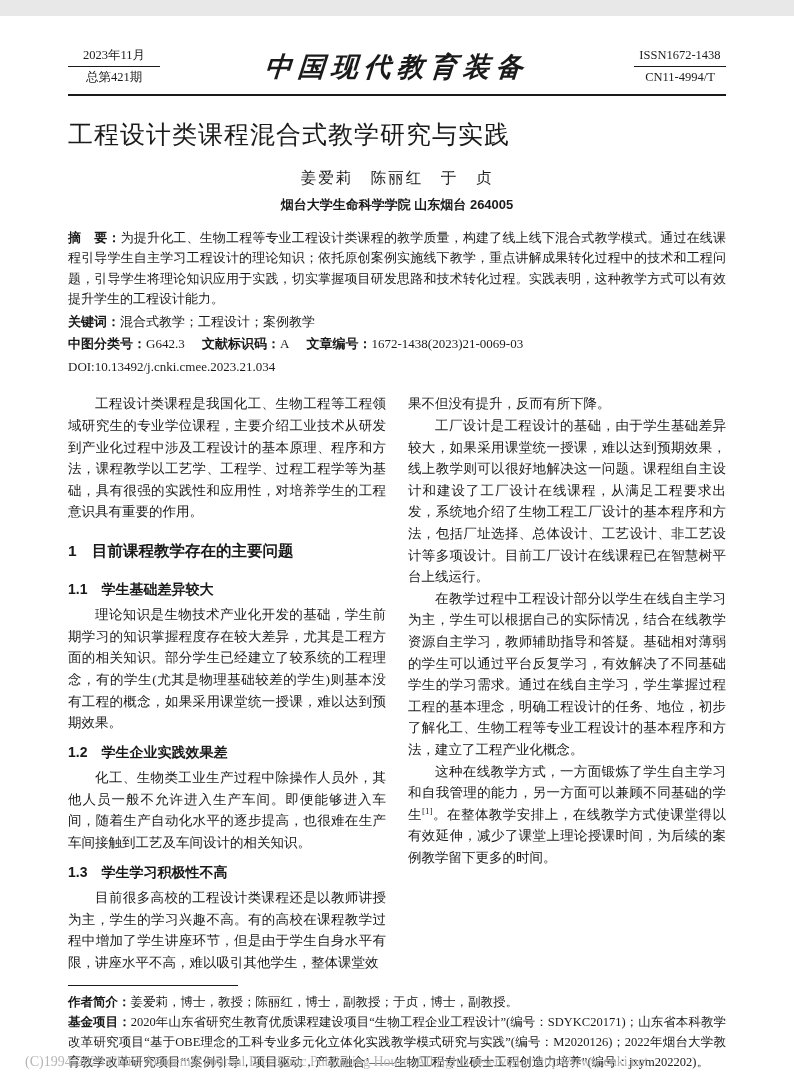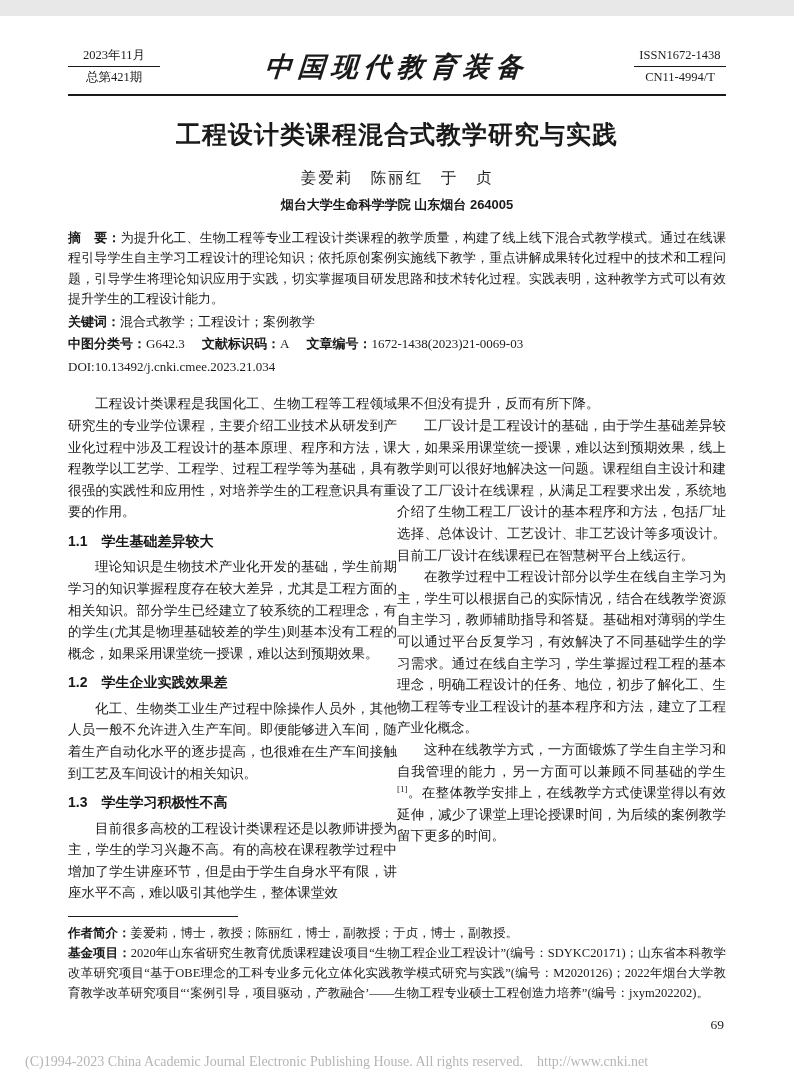--- a/index.html
+++ b/index.html
@@ -26,23 +26,22 @@
   .jname {
     font-size: 27px; font-weight: bold; font-style: italic;
     letter-spacing: 6px;
     font-family: "Liberation Serif", serif;
     transform: skewX(-4deg);
   }
 
   
   .title {
     margin-top: 22px;
-    text-align: center;
     font-family: "Liberation Sans", sans-serif;
-    font-weight: bold;
+    font-weight: normal;
     font-size: 25px;
     letter-spacing: 1px;
   }
   .authors {
     margin-top: 17px;
     text-align: center;
     font-size: 15.5px;
     letter-spacing: 2px;
   }
   .affil {
@@ -54,21 +53,21 @@
   }
 
   
   .meta { margin-top: 14px; font-size: 13px; line-height: 1.58; text-align: justify; }
   .meta .row { margin-top: 2px; }
   .lbl { font-family: Liberation Sans, sans-serif; font-weight: bold; }
   .meta .pair { margin-right: 14px; }
   .doi-row { margin-top: 3px; }
 
   
-  .columns { display: flex; margin-top: 16px; }
+  .columns { display: flex; gap: 22px; margin-top: 16px; }
   .col { flex: 1 1 0; font-size: 13.5px; line-height: 1.6; text-align: justify; }
   .col p { margin: 0; text-indent: 2em; }
   .col p.noindent { text-indent: 0; }
   h2.sec {
     font-family: "Liberation Sans", sans-serif;
     font-size: 15.5px; font-weight: bold;
     margin: 16px 0 14px 0; text-indent: 0;
   }
   h3.sub {
     font-family: "Liberation Sans", sans-serif;
@@ -124,20 +123,21 @@
         <span class="pair"><span class="lbl">中图分类号：</span><span>G642.3</span></span>
         <span class="pair"><span class="lbl">文献标识码：</span><span>A</span></span>
         <span class="pair"><span class="lbl">文章编号：</span><span>1672-1438(2023)21-0069-03</span></span>
       </div>
       <div class="row doi-row">DOI:10.13492/j.cnki.cmee.2023.21.034</div>
     </div>
 
     <div class="columns">
       <div class="col">
         <p>工程设计类课程是我国化工、生物工程等工程领域研究生的专业学位课程，主要介绍工业技术从研发到产业化过程中涉及工程设计的基本原理、程序和方法，课程教学以工艺学、工程学、过程工程学等为基础，具有很强的实践性和应用性，对培养学生的工程意识具有重要的作用。</p>
+        <h2 class="sec">1　目前课程教学存在的主要问题</h2>
         <h3 class="sub">1.1　学生基础差异较大</h3>
         <p>理论知识是生物技术产业化开发的基础，学生前期学习的知识掌握程度存在较大差异，尤其是工程方面的相关知识。部分学生已经建立了较系统的工程理念，有的学生(尤其是物理基础较差的学生)则基本没有工程的概念，如果采用课堂统一授课，难以达到预期效果。</p>
         <h3 class="sub">1.2　学生企业实践效果差</h3>
         <p>化工、生物类工业生产过程中除操作人员外，其他人员一般不允许进入生产车间。即便能够进入车间，随着生产自动化水平的逐步提高，也很难在生产车间接触到工艺及车间设计的相关知识。</p>
         <h3 class="sub">1.3　学生学习积极性不高</h3>
         <p>目前很多高校的工程设计类课程还是以教师讲授为主，学生的学习兴趣不高。有的高校在课程教学过程中增加了学生讲座环节，但是由于学生自身水平有限，讲座水平不高，难以吸引其他学生，整体课堂效</p>
       </div>
       <div class="col">
         <p class="noindent">果不但没有提升，反而有所下降。</p>
         <p>工厂设计是工程设计的基础，由于学生基础差异较大，如果采用课堂统一授课，难以达到预期效果，线上教学则可以很好地解决这一问题。课程组自主设计和建设了工厂设计在线课程，从满足工程要求出发，系统地介绍了生物工程工厂设计的基本程序和方法，包括厂址选择、总体设计、工艺设计、非工艺设计等多项设计。目前工厂设计在线课程已在智慧树平台上线运行。</p>

